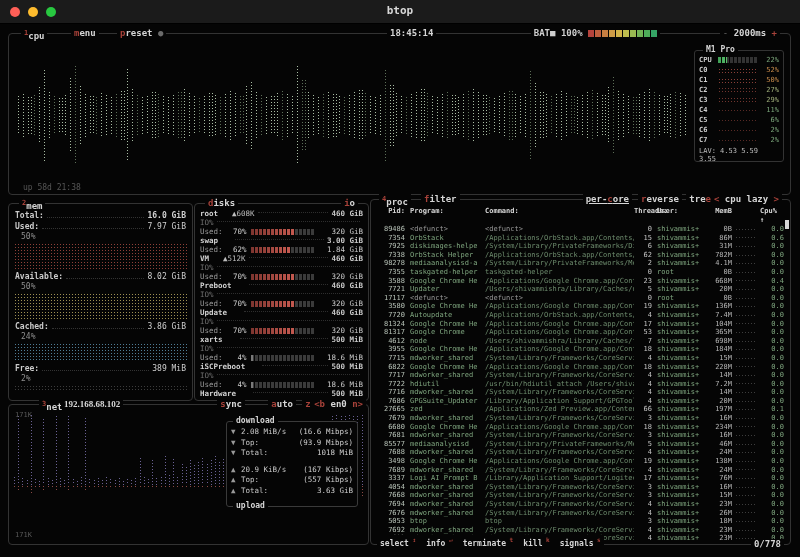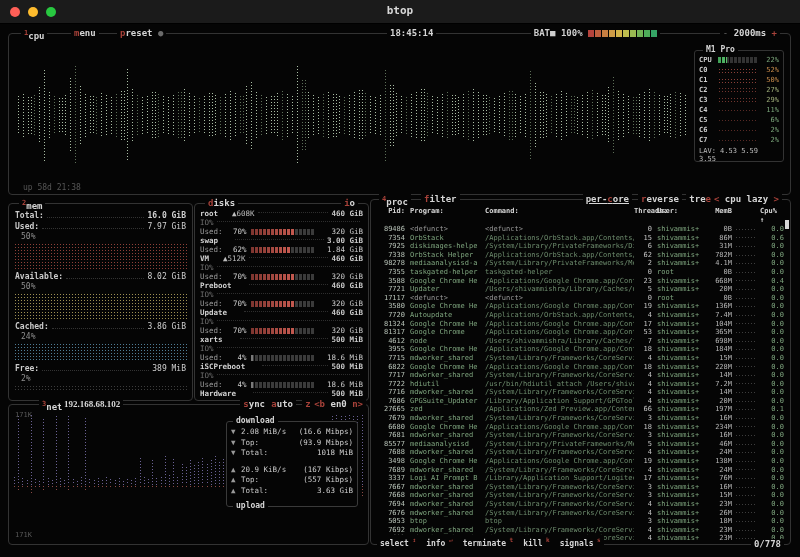--- a/index.html
+++ b/index.html
@@ -499,21 +499,21 @@
           <span class="dspeed"></span>
           <span class="dleader"></span>
           <span class="dval" style="font-weight: bold;">500 MiB</span>
         </div>
       </div>
   </div>
 
   <div class="box" id="netbox" style="left:8px; top:404px; width:361px; height:141px;">
     <span class="tlabel" style="left:10px;margin-left:20px;"><span class="hot sup">3</span><span>net</span></span>
     <span class="tlabel" style="left:52px;font-family:Liberation Serif, serif;"><span>192.168.68.102</span></span>
-    <span class="tlabel" style="right:100px;margin-left:41px;"><span class="hot">s</span><span>ync</span></span>
+    <span class="tlabel" style="right:123px;margin-left:41px;"><span class="hot">s</span><span>ync</span></span>
     <span class="tlabel" style="right:72px;"><span class="hot">a</span><span>uto</span></span>
     <span class="tlabel" style="right:38px;"><span class="hot">z</span><span>ero</span></span>
     <span class="tlabel" style="right:2px;"><span class="hot">&lt;b</span> <span>en0</span> <span class="hot">n&gt;</span></span>
 
     <div id="netgraphs">
       <div id="netdown">
           <div class="ncol down" style="height: 12%;"></div>
           <div class="ncol down" style="height: 95%;"></div>
           <div class="ncol down" style="height: 10%;"></div>
           <div class="ncol down" style="height: 8%;"></div>
@@ -1043,21 +1043,21 @@
             <span class="c-pid">3337</span>
             <span class="c-prog">Logi AI Prompt B</span>
             <span class="c-cmd">/Library/Application Support/Logitec</span>
             <span class="c-thr">17</span>
             <span class="c-usr">shivammis+</span>
             <span class="c-mem">76M</span>
             <span class="c-mg"></span>
             <span class="c-cpu">0.0</span>
           </div>
           <div class="procrow">
-            <span class="c-pid">7667</span>
+            <span class="c-pid">4054</span>
             <span class="c-prog">mdworker_shared</span>
             <span class="c-cmd">/System/Library/Frameworks/CoreServi</span>
             <span class="c-thr">3</span>
             <span class="c-usr">shivammis+</span>
             <span class="c-mem">16M</span>
             <span class="c-mg"></span>
             <span class="c-cpu">0.0</span>
           </div>
           <div class="procrow">
             <span class="c-pid">7668</span>

